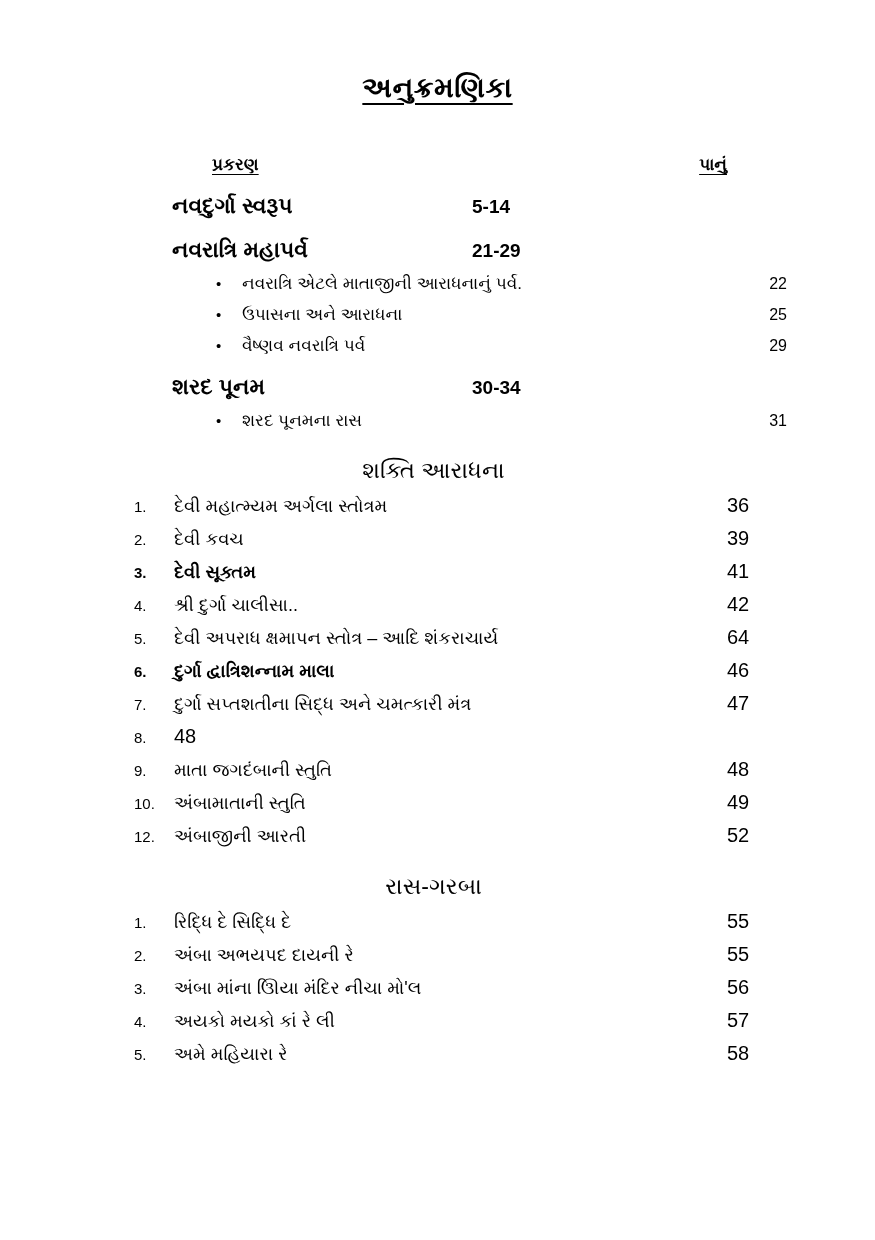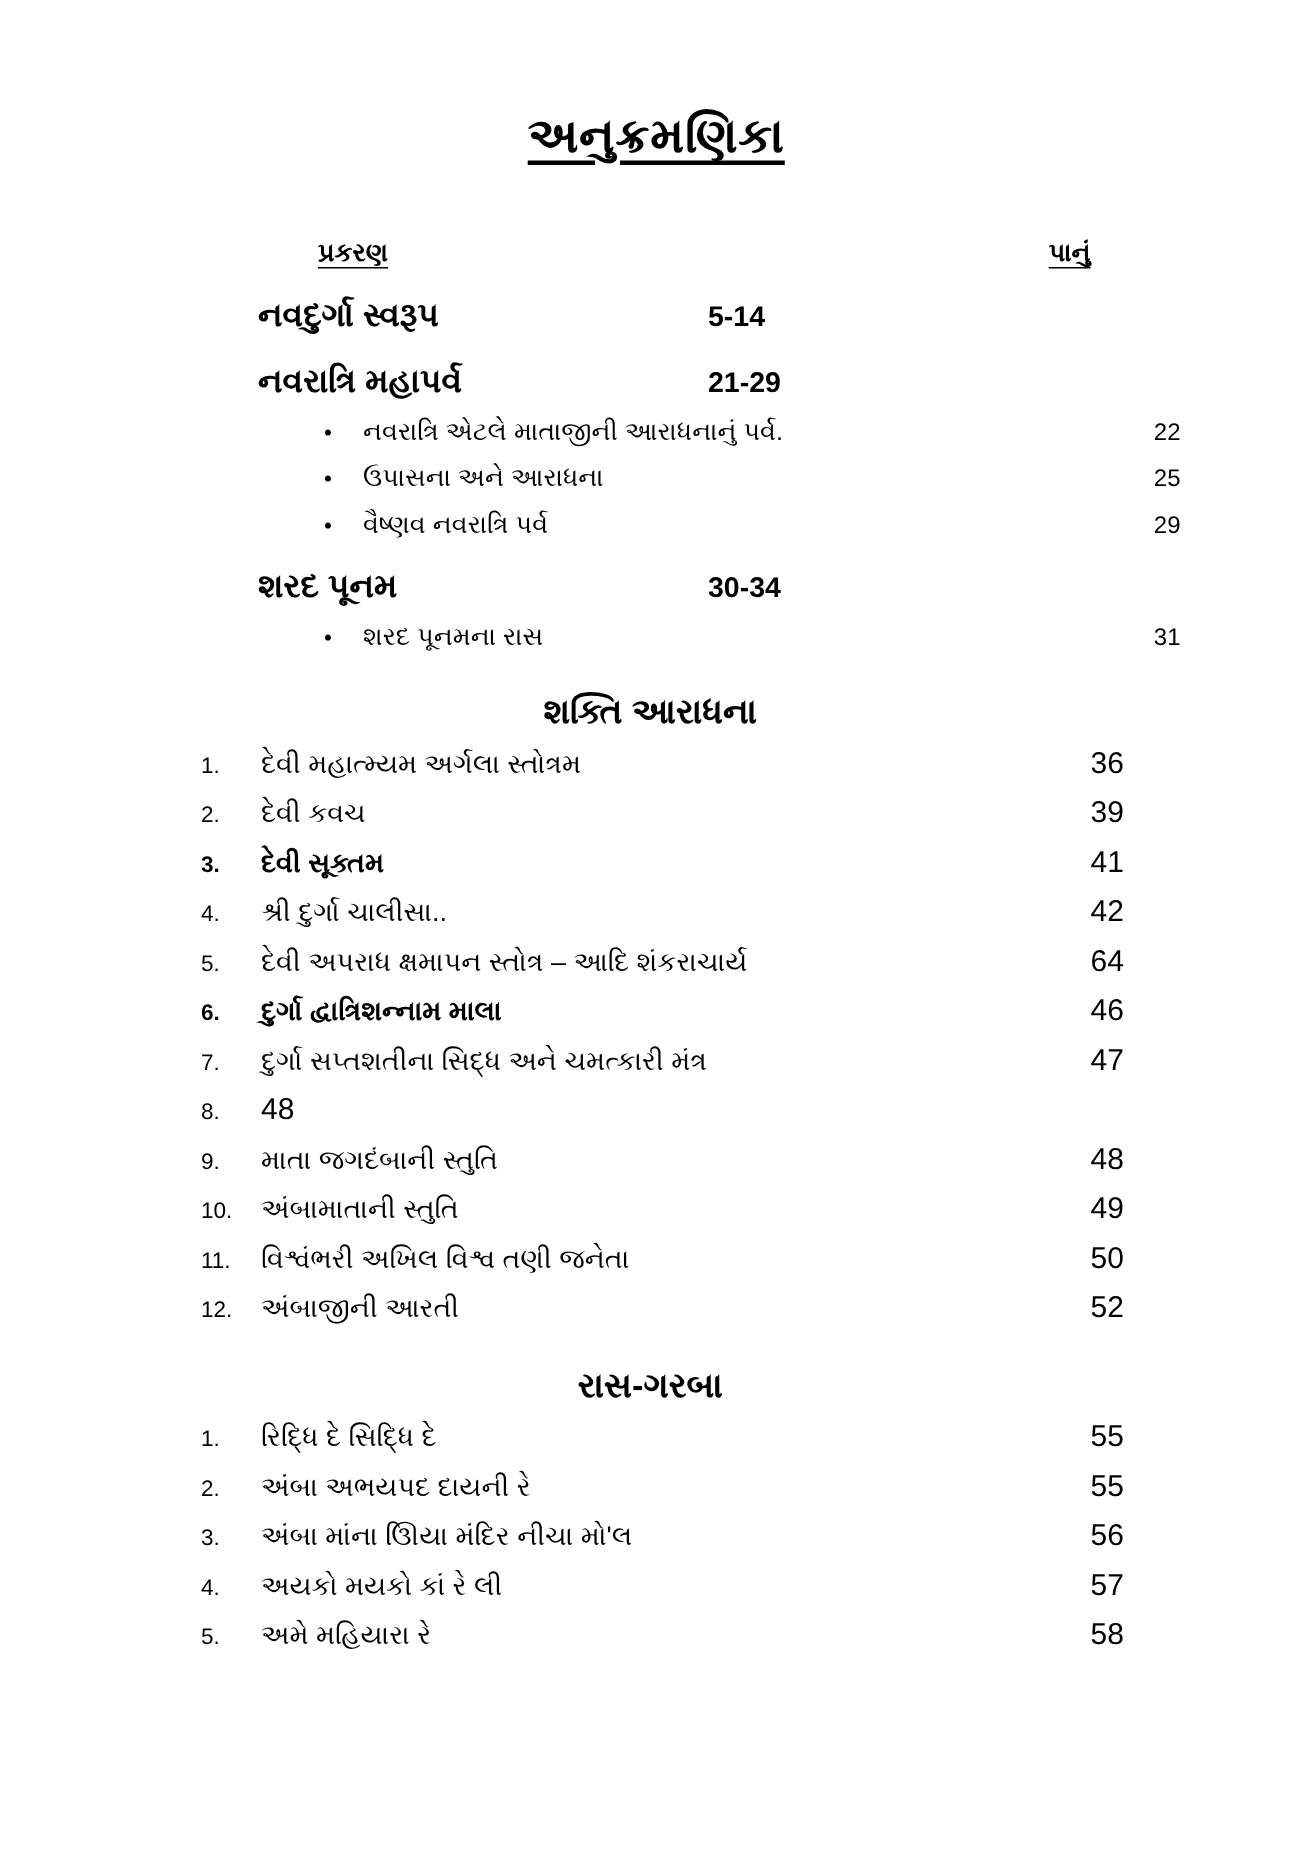--- a/index.html
+++ b/index.html
@@ -19,21 +19,21 @@
     position: relative;
     width: 875px;
     height: 1240px;
     box-sizing: border-box;
     padding: 0;
   }
 
   
   .doc-title {
     text-align: center;
-    font-size: 32px;
+    font-size: 28px;
     font-weight: bold;
     letter-spacing: 0.5px;
     margin-top: 72px;
     text-decoration: underline;
     text-underline-offset: 6px;
   }
 
   
   .col-head {
     margin-top: 50px;
@@ -91,21 +91,21 @@
     width: 60px;
     text-align: right;
     margin-right: 88px;
     font-size: 16px;
   }
 
   
   .section-heading {
     text-align: center;
     font-size: 23px;
-    font-weight: bold;
+    font-weight: normal;
     margin-top: 26px;
     margin-bottom: 8px;
     padding-right: 8px;
   }
   .section-heading.tight {
   }
 
   
   .num-row {
     display: flex;
@@ -226,25 +226,20 @@
     <span class="n-idx">9.</span>
     <span class="n-text">માતા જગદંબાની સ્તુતિ</span>
     <span class="n-page">48</span>
   </div>
   <div class="num-row">
     <span class="n-idx">10.</span>
     <span class="n-text">અંબામાતાની સ્તુતિ</span>
     <span class="n-page">49</span>
   </div>
   <div class="num-row">
-    <span class="n-idx">11.</span>
-    <span class="n-text">વિશ્વંભરી અખિલ વિશ્વ તણી જનેતા</span>
-    <span class="n-page">50</span>
-  </div>
-  <div class="num-row">
     <span class="n-idx">12.</span>
     <span class="n-text">અંબાજીની આરતી</span>
     <span class="n-page">52</span>
   </div>
 
   <div class="section-heading tight">રાસ-ગરબા</div>
 
   <div class="num-row">
     <span class="n-idx">1.</span>
     <span class="n-text">રિદ્ધિ દે સિદ્ધિ દે</span>

